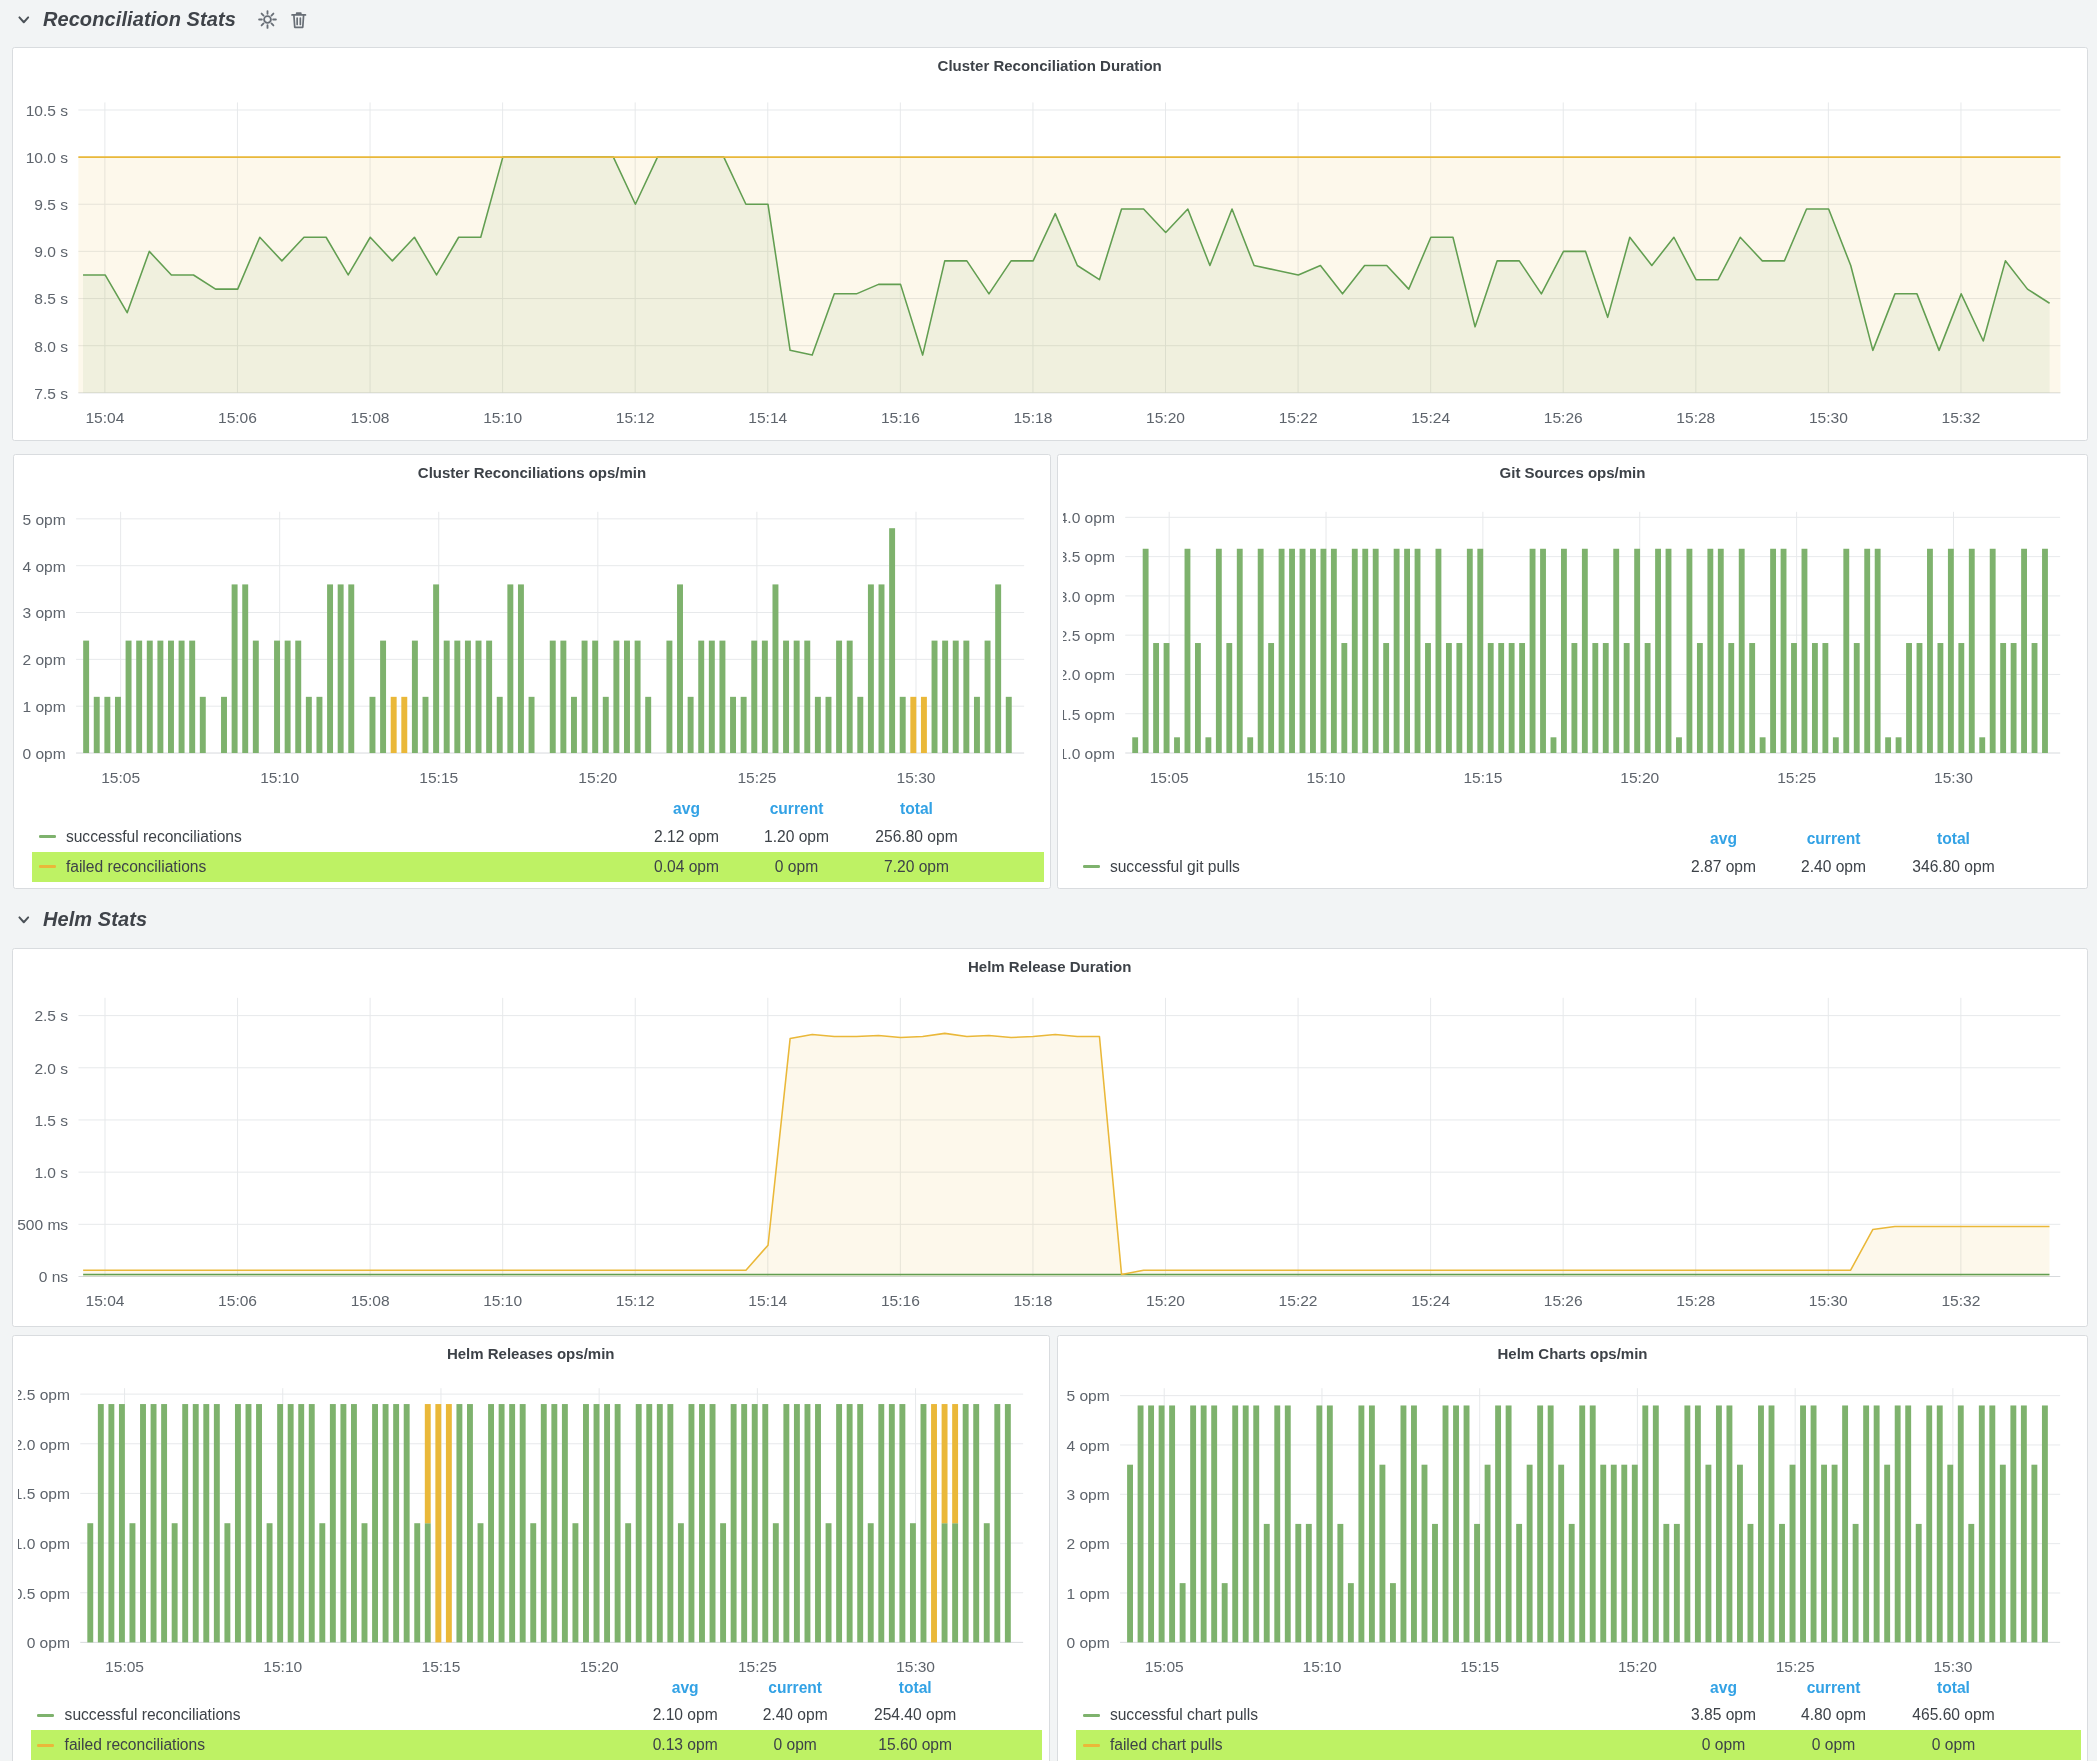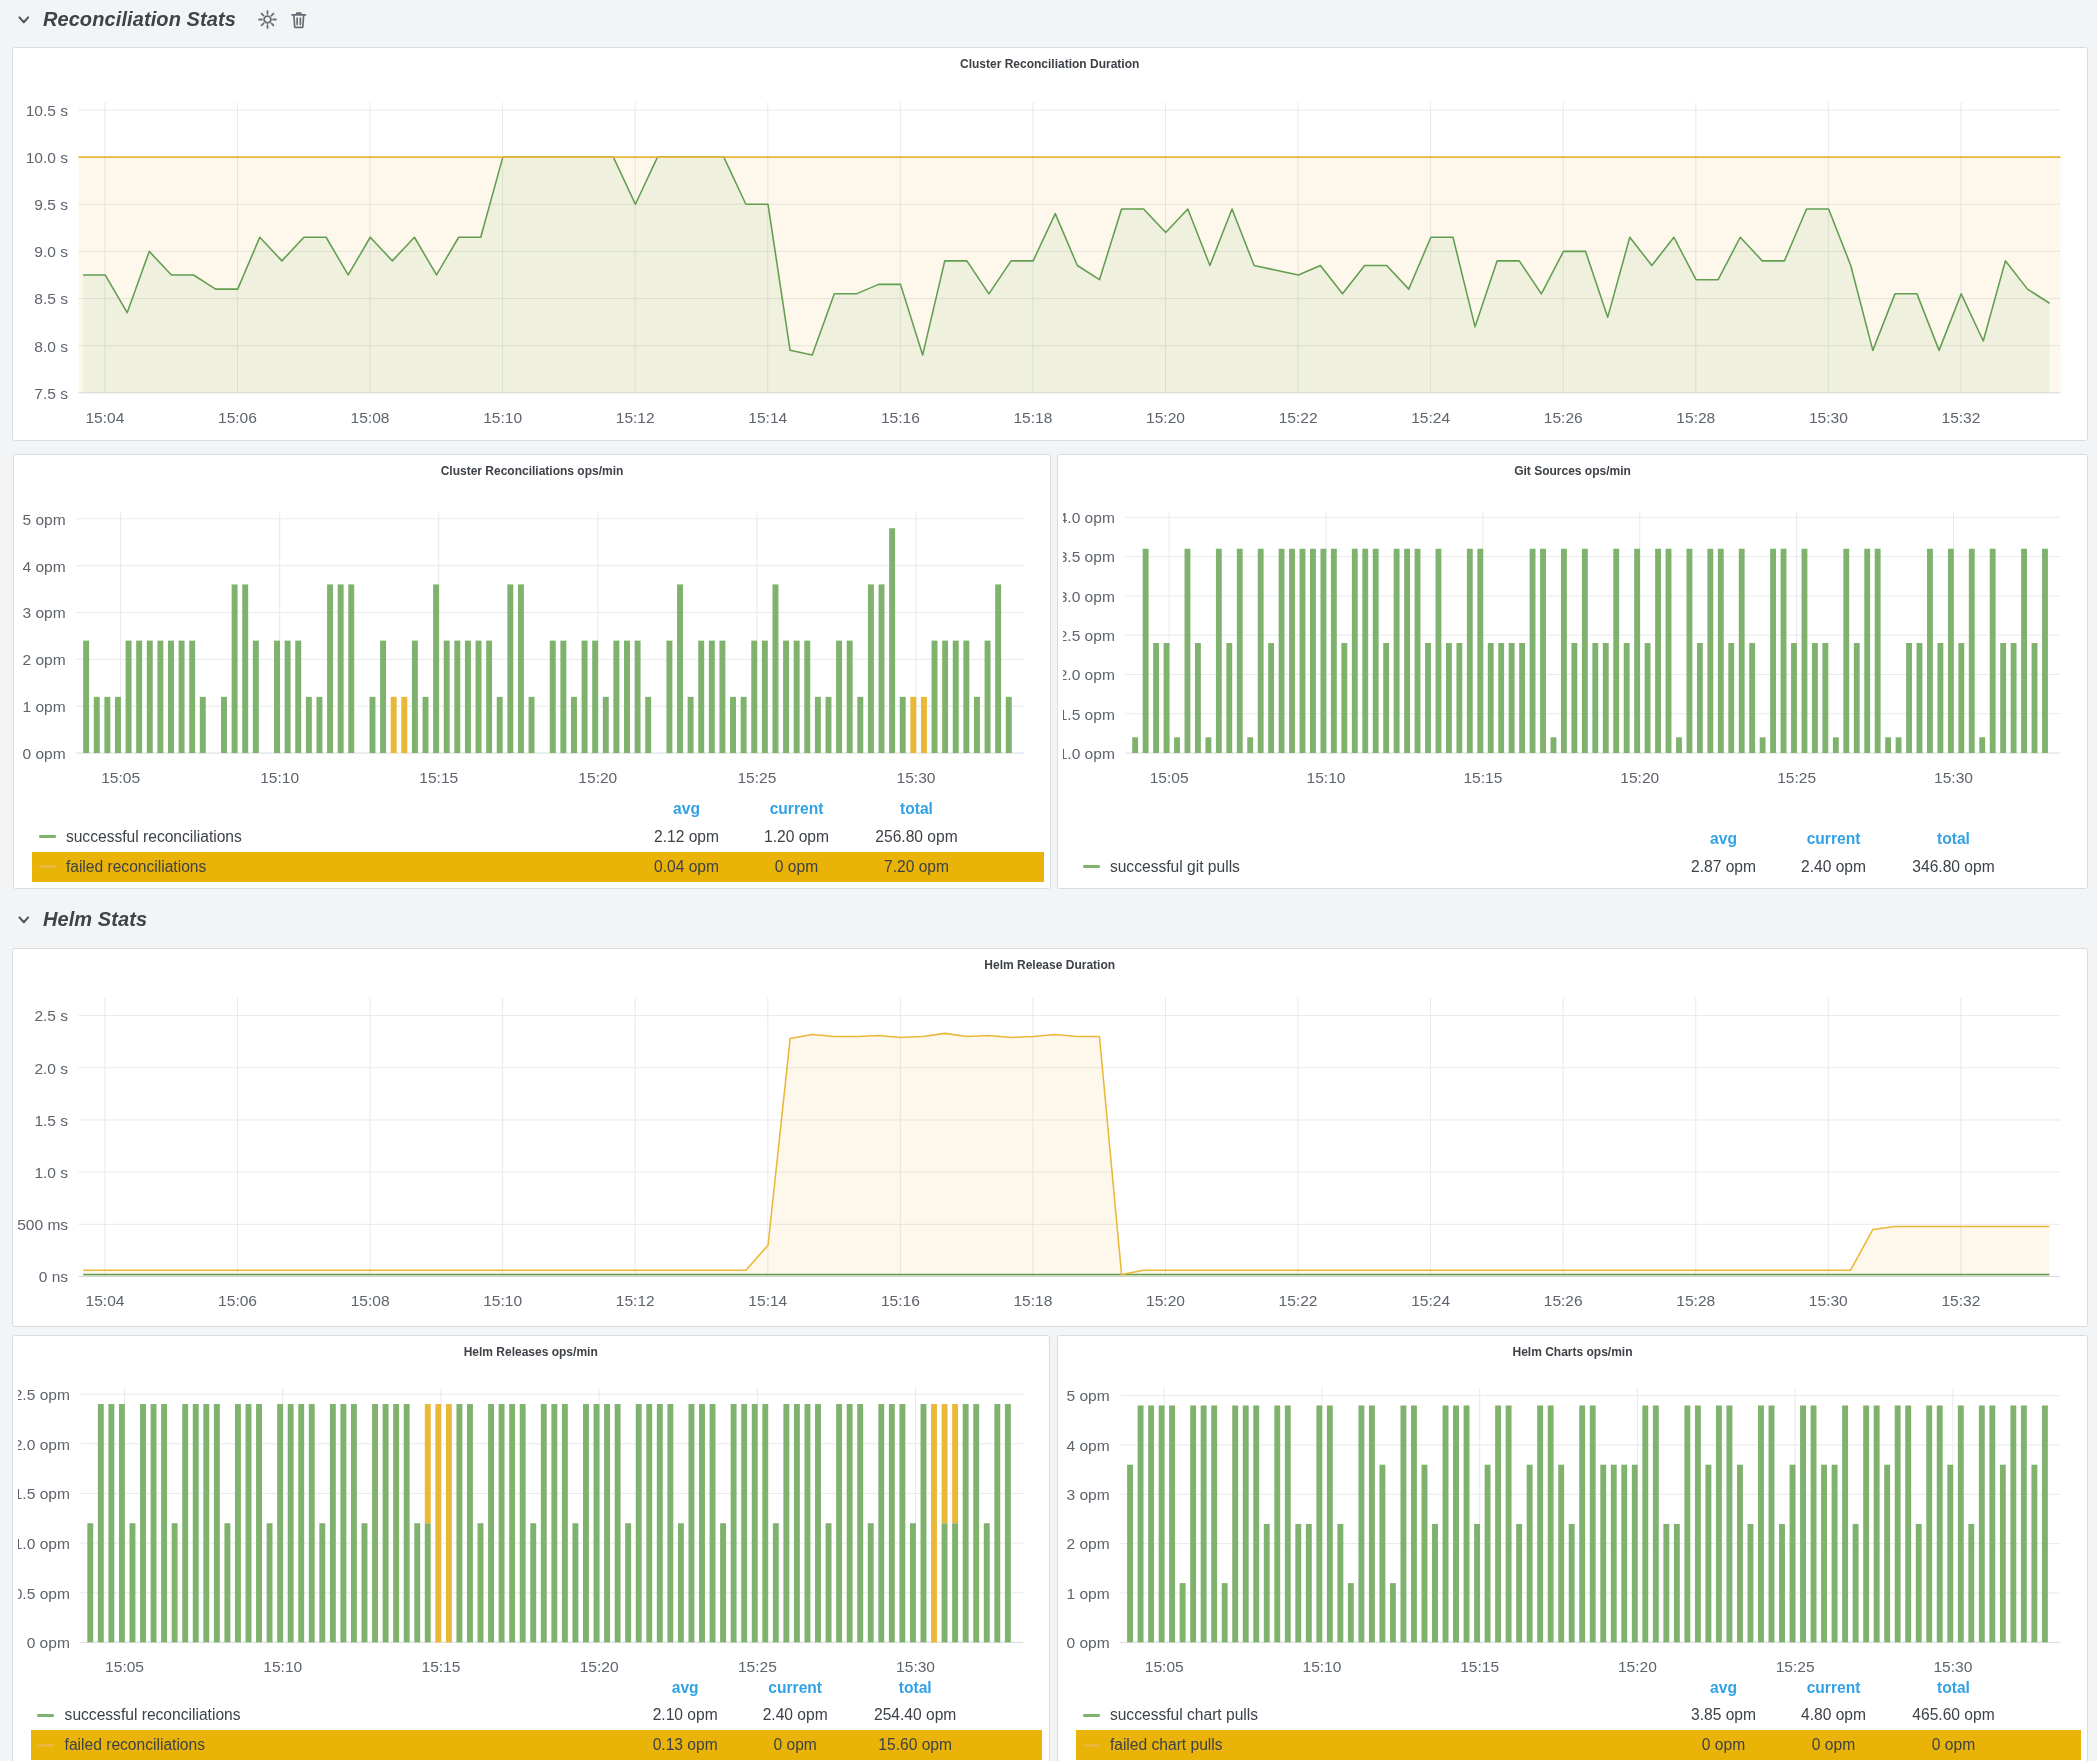--- a/index.html
+++ b/index.html
@@ -7,29 +7,29 @@
     width:2097px;height:1761px;position:relative;overflow:hidden;
     background:#f2f4f5;color:#41454c;
     font-family:"Liberation Sans",sans-serif;
   }
   .section-header{position:absolute;display:flex;align-items:center;gap:11.7px;color:#3f4349;}
   .section-header .chev{display:flex;align-items:center;color:#4c5258;}
   .section-header .title{font-size:20px;font-weight:700;letter-spacing:0.1px;font-style:italic;}
   .section-header .hicon{display:flex;align-items:center;color:#686e76;cursor:pointer;}
   .panel{position:absolute;background:#ffffff;border:0.6px solid #d9dcdf;border-radius:2.6px;}
   .panel-title{position:absolute;top:9px;left:0;right:0;text-align:center;
-    font-size:12px;font-weight:600;color:#3d4248;}
+    font-size:15px;font-weight:600;color:#3d4248;}
   .chart{position:absolute;}
   svg{display:block;}
   svg text{font-size:24px;fill:#5e646c;}
   .legend{position:absolute;left:18px;right:6.5px;font-size:15.6px;color:#3d4248;}
   .legend-header{display:flex;align-items:center;height:25px;padding-right:62px;}
   .legend-row{display:flex;align-items:center;height:30px;padding-right:62px;padding-left:6.5px;}
   .legend-row:nth-child(odd){background:transparent;}
-  .legend-row.striped{background:#eab308;}
+  .legend-row.striped{background:#bef264;}
   .lg-label{flex:1;display:flex;align-items:center;gap:10.4px;}
   .lg-swatch{width:17px;height:3.2px;border-radius:1.3px;flex:0 0 auto;}
   .lg-col{width:110px;text-align:center;white-space:nowrap;}
   .lg-col.total{width:130px;}
   .legend-header .lg-col{color:#33a2e5;font-weight:700;cursor:pointer;}
   .legend-header .lg-label{flex:1;}
 </style>
 </head>
 <body>
 

